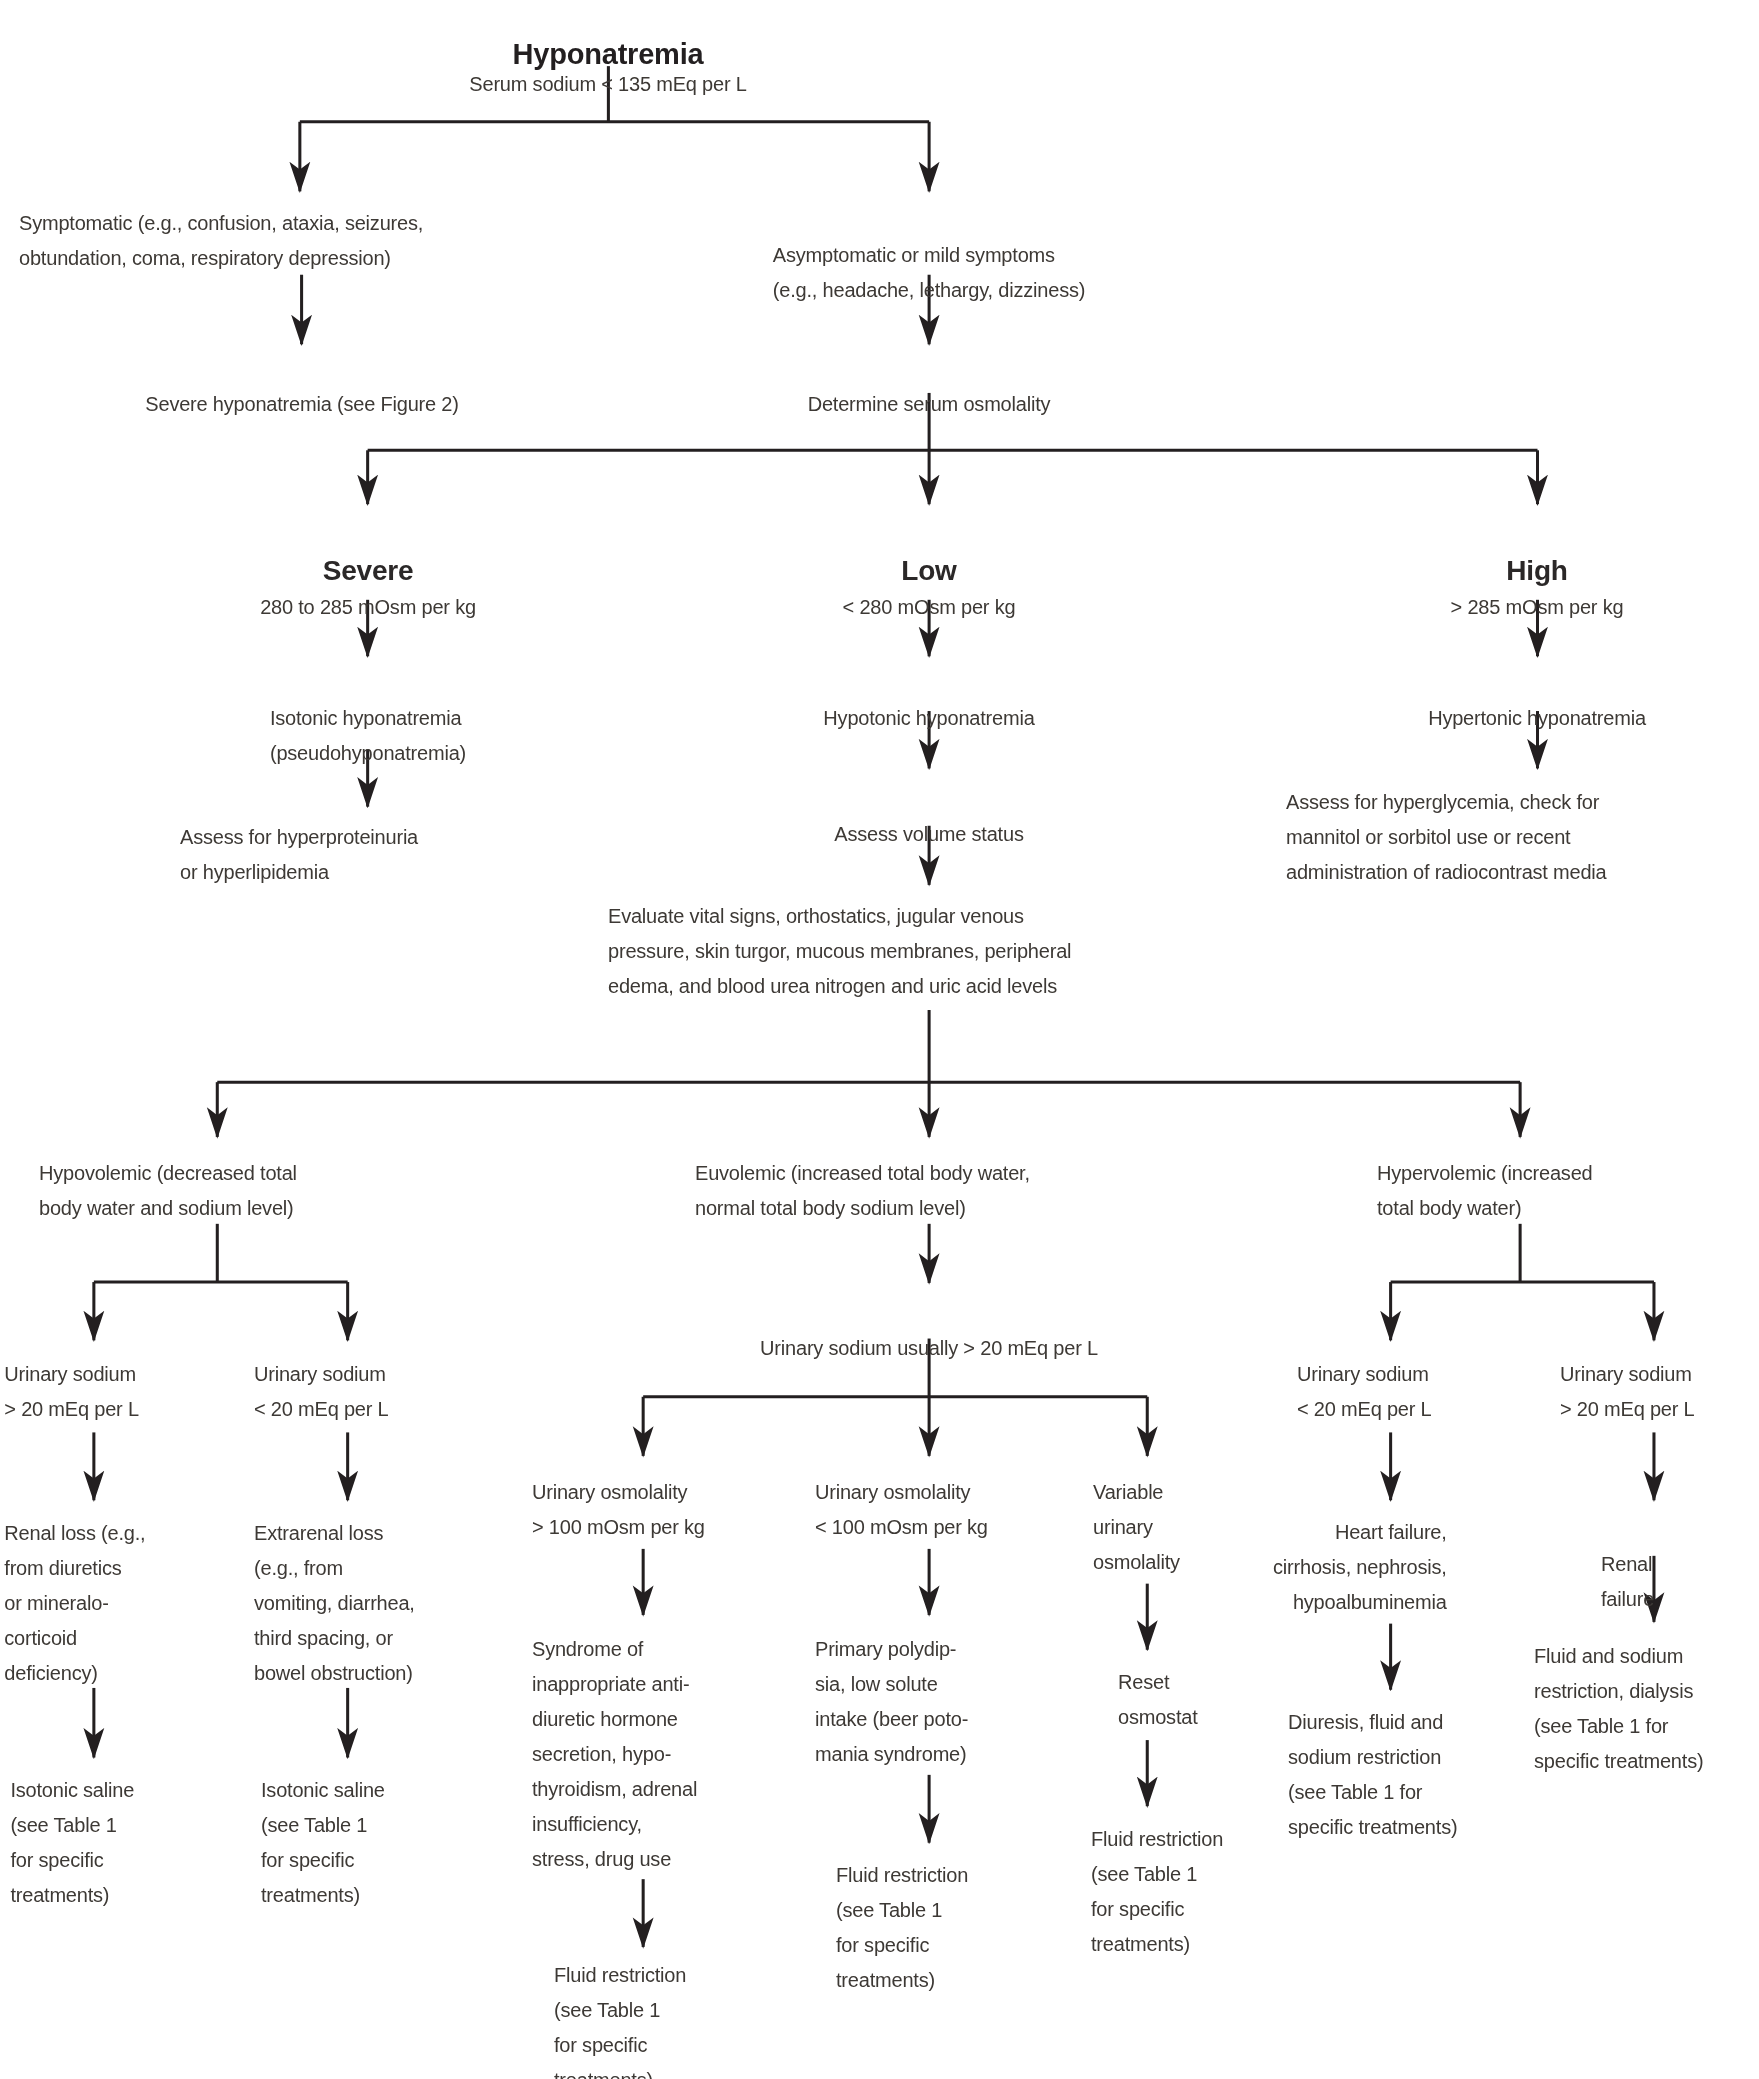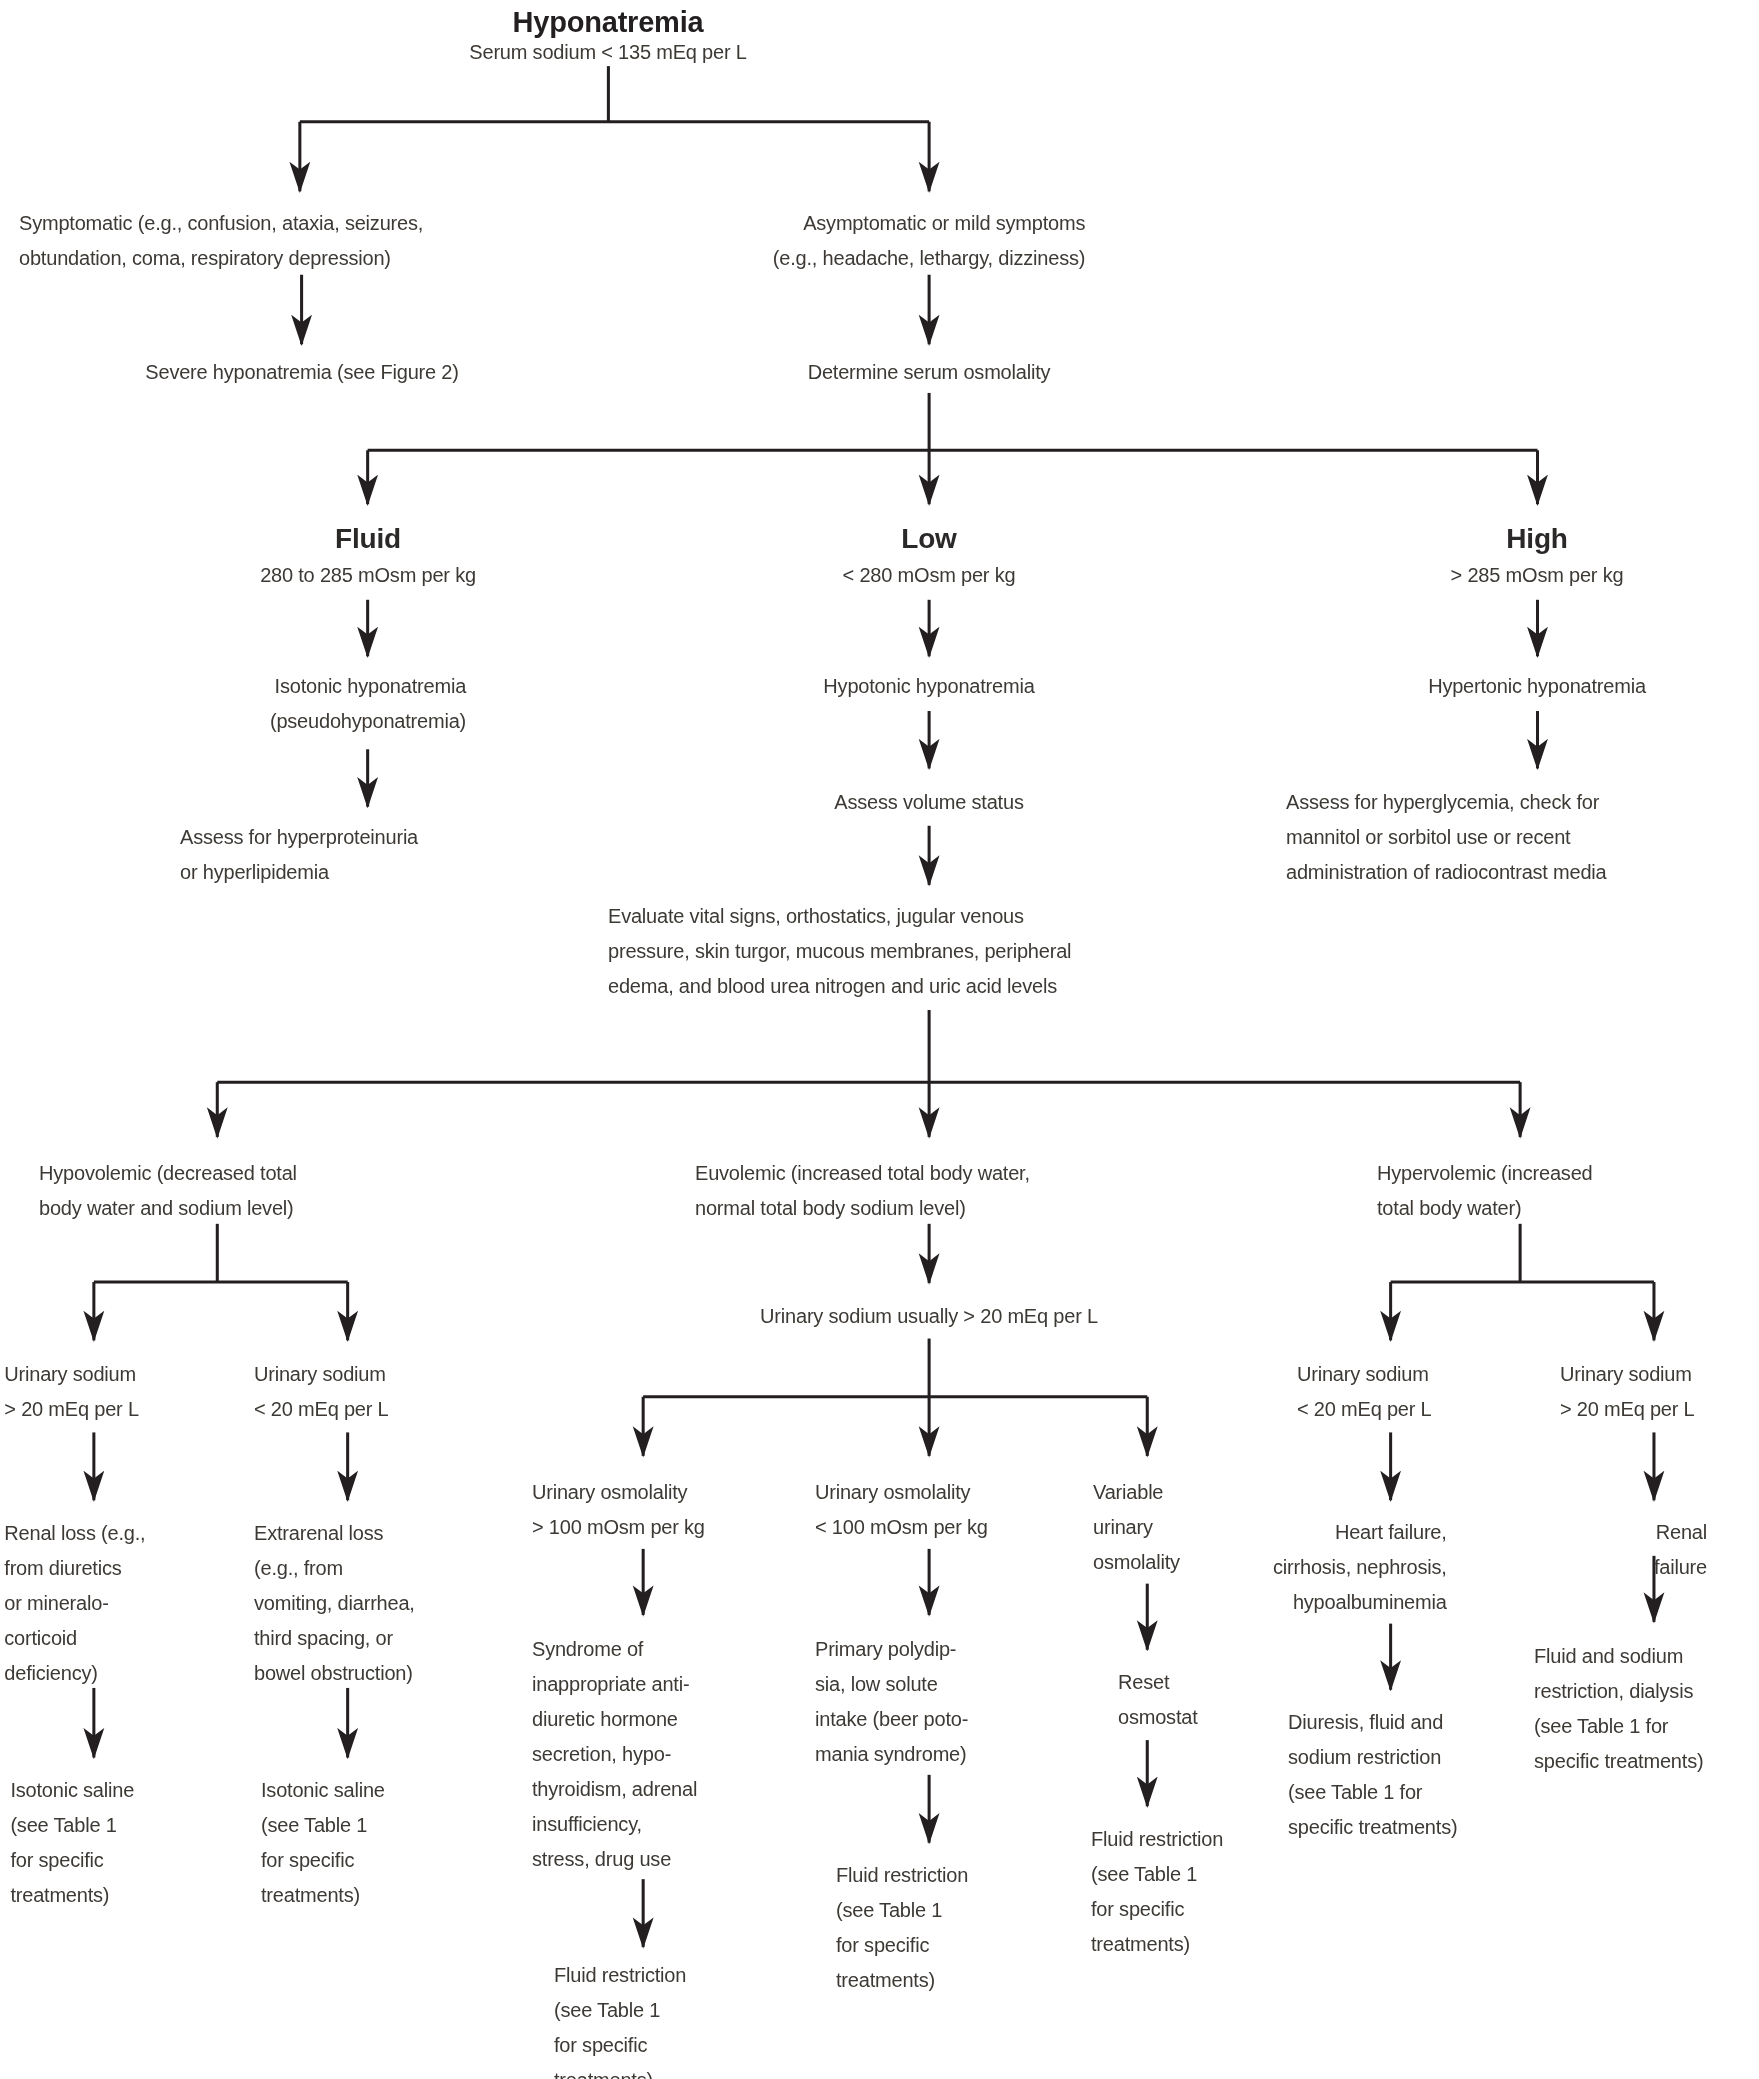--- a/index.html
+++ b/index.html
@@ -19,21 +19,21 @@
   }
   svg.wires{position:absolute;left:0;top:0;width:1760px;height:2080px;}
   svg.wires line{stroke:var(--line,#231f20);stroke-width:3.5;}
   .node{
     position:absolute;
     font-size:20px;
     line-height:35px;
     white-space:pre-line;
     letter-spacing:-0.2px;
   }
-  .node.center{transform:translateX(-50%);text-align:right;}
+  .node.center{transform:translateX(-50%);text-align:left;margin-top:32px;}
   .node.bold{font-weight:bold;font-size:28px;color:#2b2828;}
   .node.title{font-weight:bold;font-size:29px;color:#231f20;}
 </style>
 </head>
 <body>
 
 <div class="canvas">
 
   <svg class="wires" viewBox="0 0 2025 2393" xmlns="http://www.w3.org/2000/svg">
     <defs>
@@ -104,21 +104,21 @@
   <div class="node center" style="left:608px;top:35px;">Serum sodium &lt; 135 mEq per L</div>
 
   <div class="node" style="left:19px;top:206px;">Symptomatic (e.g., confusion, ataxia, seizures,
 obtundation, coma, respiratory depression)</div>
   <div class="node center" style="left:929px;top:206px;">Asymptomatic or mild symptoms
 (e.g., headache, lethargy, dizziness)</div>
 
   <div class="node center" style="left:302px;top:355px;">Severe hyponatremia (see Figure 2)</div>
   <div class="node center" style="left:929px;top:355px;">Determine serum osmolality</div>
 
-  <div class="node center bold" style="left:368px;top:521px;">Fluid</div>
+  <div class="node center bold" style="left:368px;top:521px;">Severe</div>
   <div class="node center" style="left:368px;top:558px;">280 to 285 mOsm per kg</div>
   <div class="node center bold" style="left:929px;top:521px;">Low</div>
   <div class="node center" style="left:929px;top:558px;">&lt; 280 mOsm per kg</div>
   <div class="node center bold" style="left:1537px;top:521px;">High</div>
   <div class="node center" style="left:1537px;top:558px;">&gt; 285 mOsm per kg</div>
 
   <div class="node center" style="left:368px;top:669px;">Isotonic hyponatremia
 (pseudohyponatremia)</div>
   <div class="node center" style="left:929px;top:669px;">Hypotonic hyponatremia</div>
   <div class="node center" style="left:1537px;top:669px;">Hypertonic hyponatremia</div>

